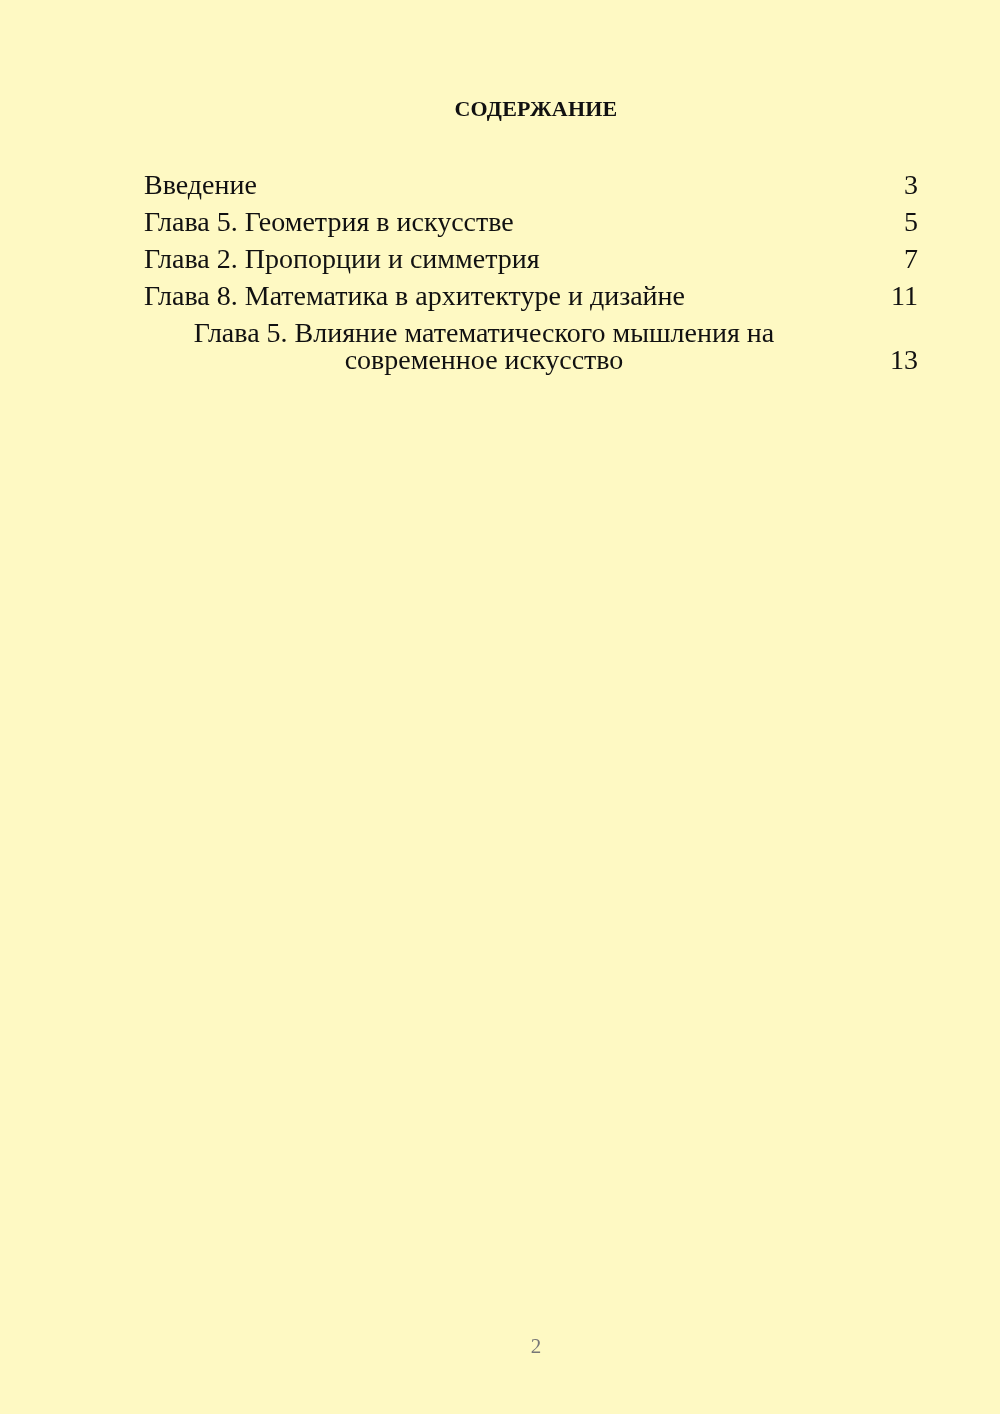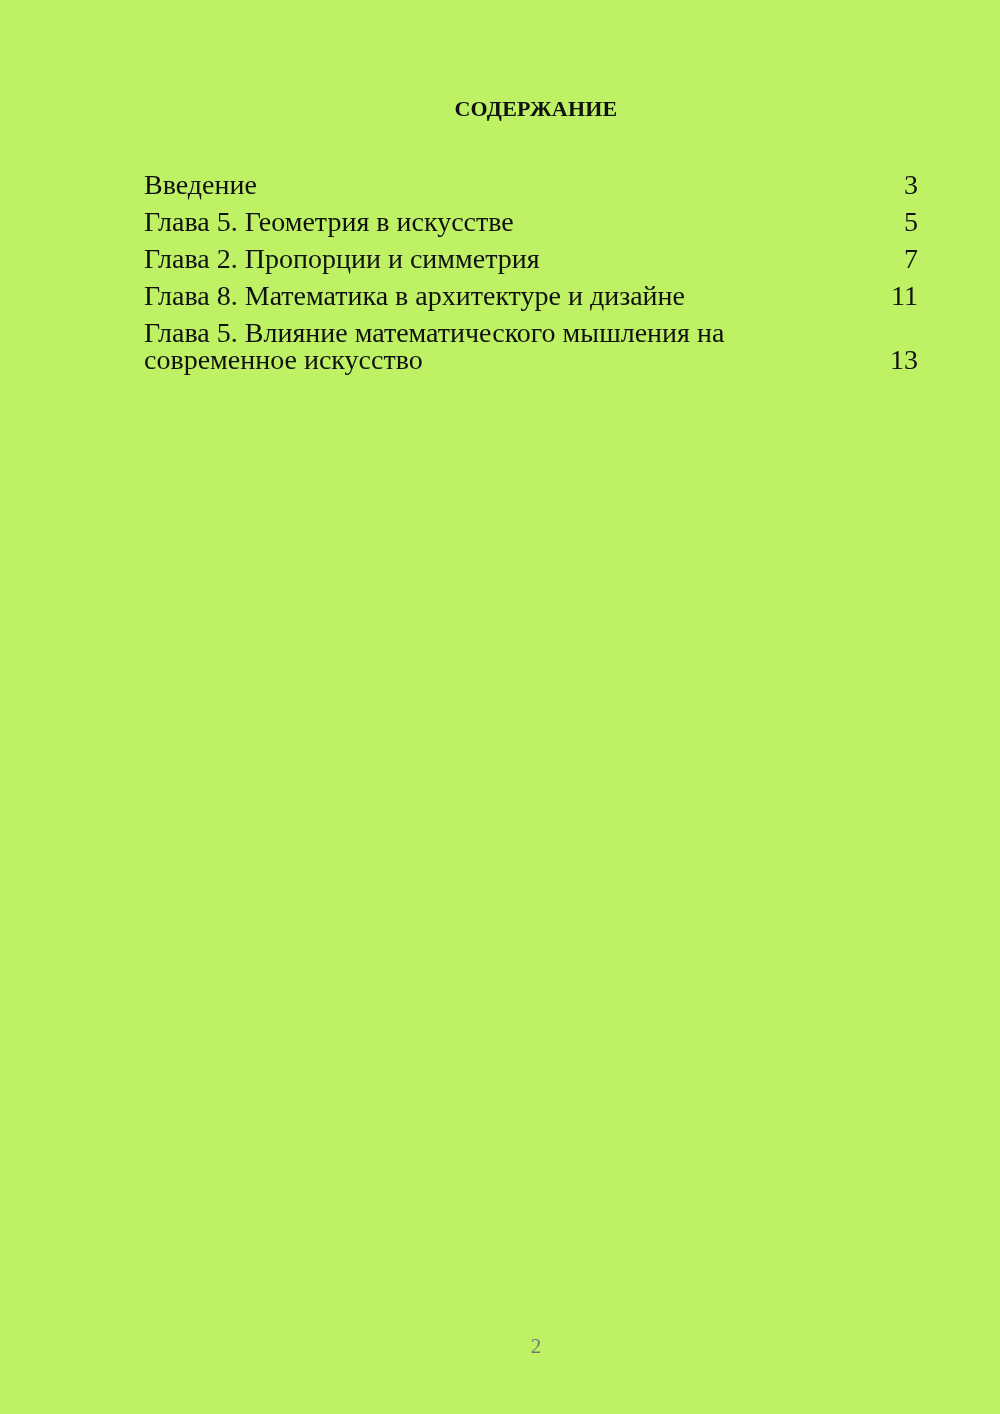--- a/index.html
+++ b/index.html
@@ -13,21 +13,21 @@
       position: relative;
       overflow: hidden;
       font-family: "Liberation Serif", "DejaVu Serif", serif;
       color: #111111;
     }
     .page {
       position: absolute;
       left: 0; top: 0;
       width: 1000px;
       height: 1414px;
-      background: #bef264;
+      background: #fef9c3;
       font-family: Liberation Serif, serif;
     }
     .title {
       position: absolute;
       top: 96px;
       left: 0;
       width: 1072px;
       text-align: center;
       font-weight: bold;
       font-size: 22px;
@@ -52,20 +52,21 @@
       flex: 1;
       padding-right: 40px;
     }
     .toc-row .num {
       text-align: right;
       min-width: 30px;
       white-space: nowrap;
     }
     .toc-row.multi .label {
       max-width: 680px;
+      text-align: center;
     }
     .page-number {
       position: absolute;
       top: 1334px;
       left: 0;
       width: 1072px;
       text-align: center;
       font-size: 21px;
       color: #777;
     }

